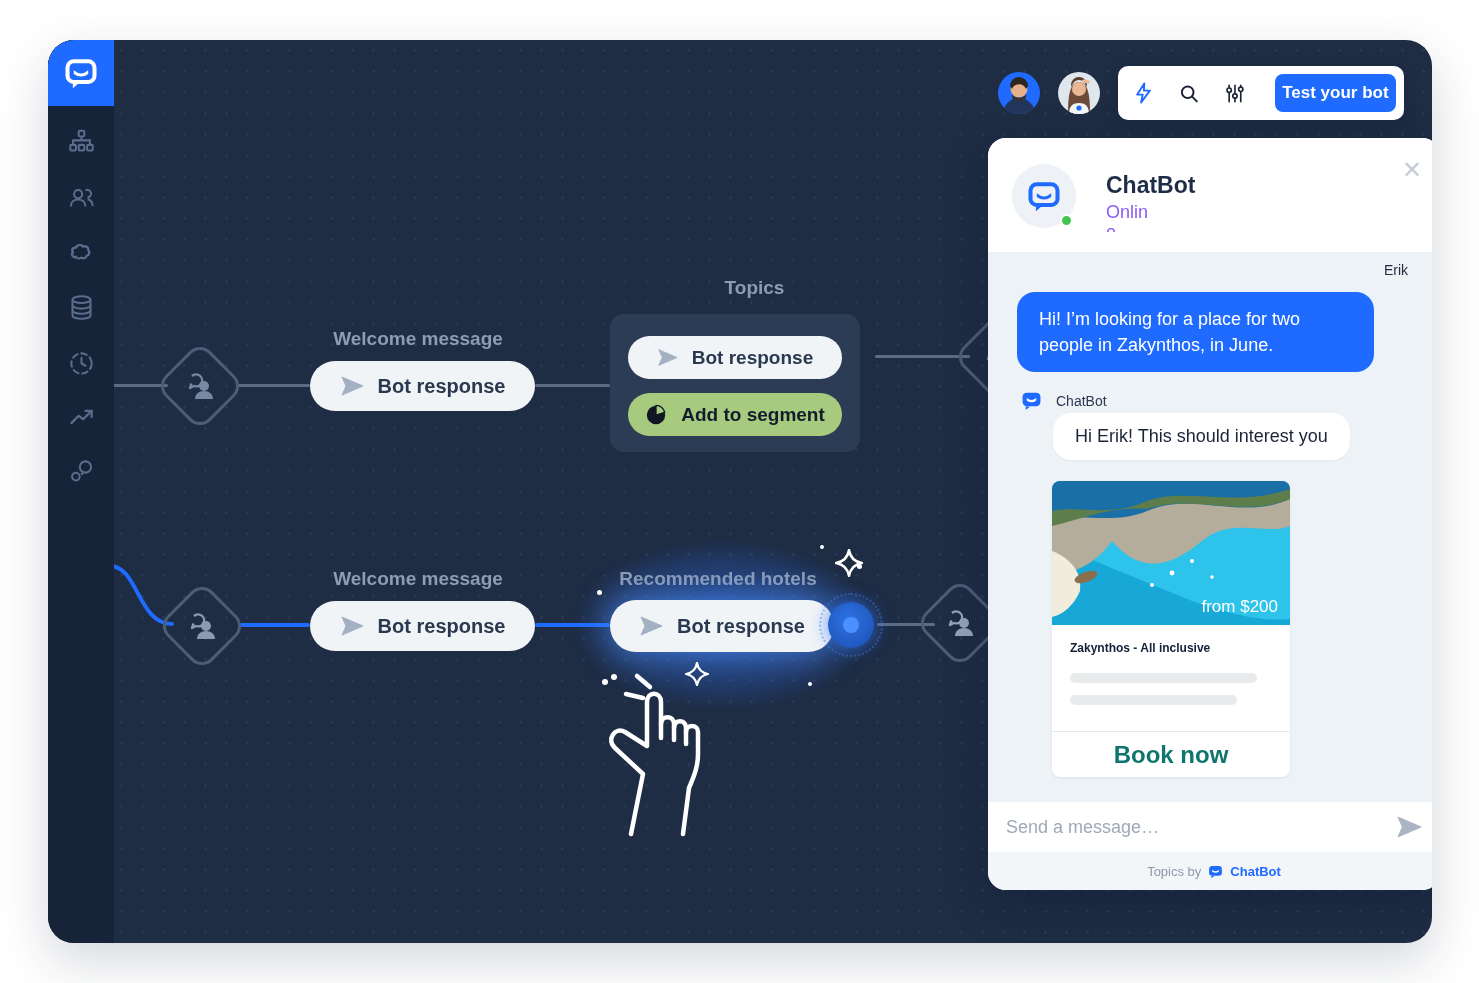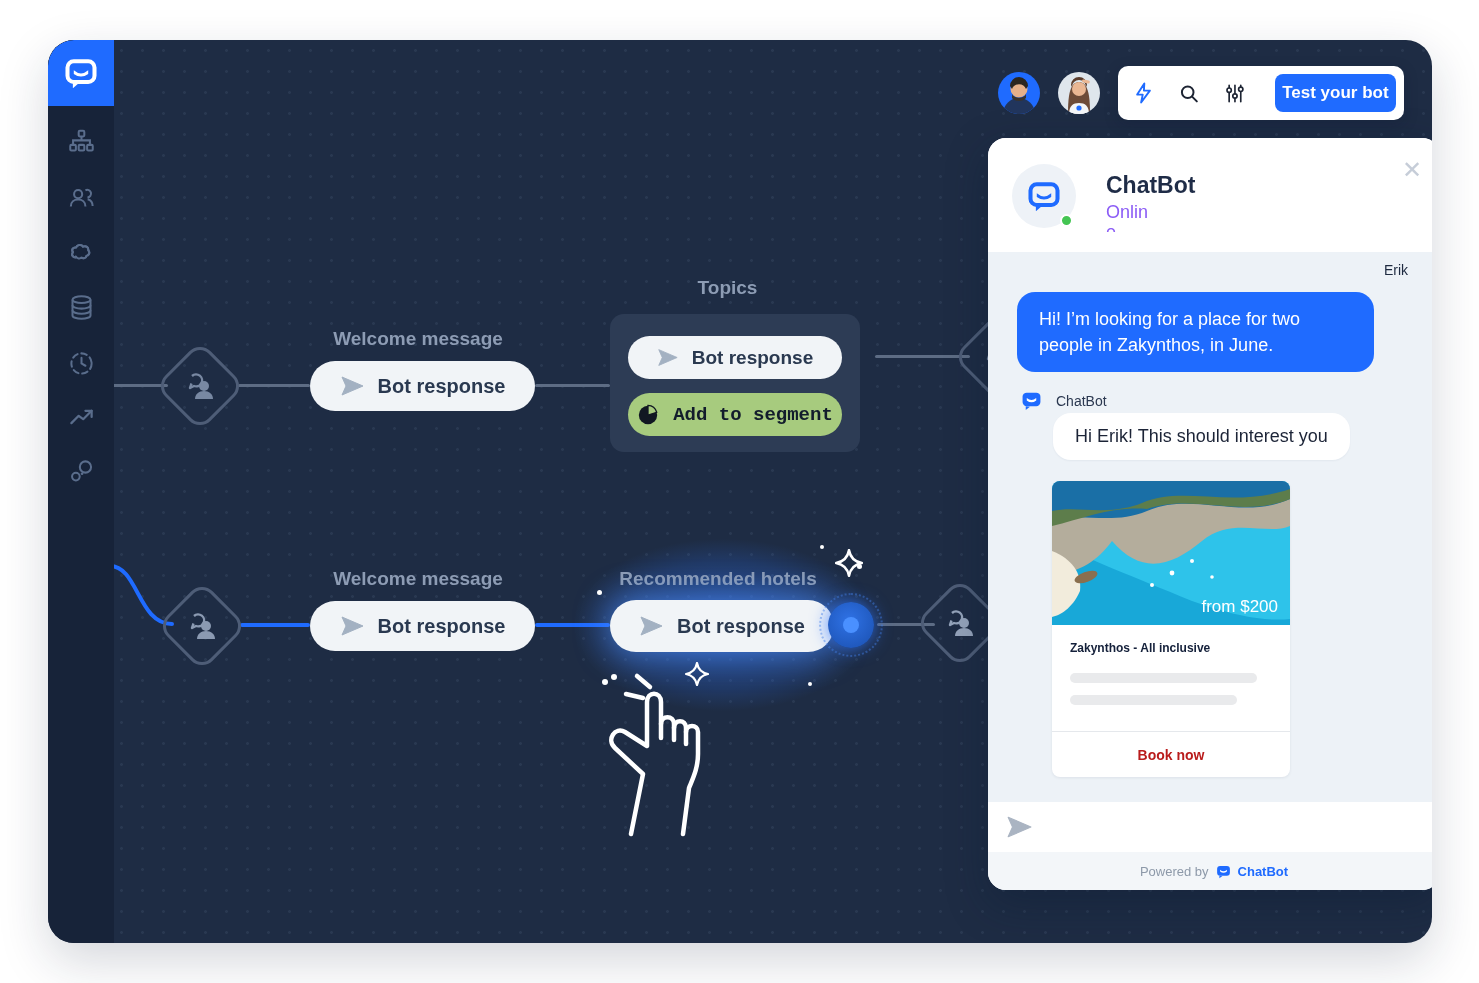--- a/index.html
+++ b/index.html
@@ -47,21 +47,21 @@
   .w-user { position:absolute; right:32px; top:10px; font-size:14px; color:#1e2a40; }
   .bubble-user { position:absolute; left:29px; top:40px; width:357px; background:#1f6bff; color:#fff; border-radius:18px; padding:14px 22px; font-size:18px; line-height:26px; }
   .bot-row { position:absolute; left:33px; top:138px; display:flex; align-items:center; gap:14px; }
   .bot-row span { font-size:14px; color:#2b3850; }
   .bubble-bot { position:absolute; left:65px; top:161px; background:#fff; color:#1c2437; border-radius:18px; padding:13px 22px; font-size:18px; box-shadow:0 1px 2px rgba(20,40,70,.05); }
   .card { position:absolute; left:64px; top:229px; width:238px; height:296px; background:#fff; border-radius:8px; overflow:hidden; box-shadow:0 1px 3px rgba(20,40,70,.08); }
   .card-img { position:relative; width:100%; height:144px; overflow:hidden; }
   .card-price { position:absolute; right:12px; bottom:8px; color:#fff; font-size:17px; }
   .card-title { padding:16px 18px 0 18px; font-size:12px; font-weight:bold; color:#14203a; }
   .skel { margin:0 18px; height:10px; border-radius:5px; background:#e9eaec; }
-  .card-cta { position:absolute; left:0; bottom:0; width:100%; height:46px; border-top:1px solid #e5e8ec; display:flex; align-items:center; justify-content:center; color:#b91c1c; font-weight:bold; font-size:14px; cursor:pointer; }
+  .card-cta { position:absolute; left:0; bottom:0; width:100%; height:46px; border-top:1px solid #e5e8ec; display:flex; align-items:center; justify-content:center; color:#0f766e; font-weight:bold; font-size:24px; cursor:pointer; }
   .w-input { position:absolute; left:0; top:664px; width:100%; height:50px; background:#fff; display:flex; align-items:center; padding:0 18px; }
   .w-input input { flex:1; border:none; outline:none; font-size:18px; color:#3a4455; font-family:inherit; }
   .w-input input::placeholder { color:#9fa9b8; }
   .w-footer { position:absolute; left:0; top:714px; width:100%; height:38px; background:#f3f6f9; border-radius:0 0 18px 18px; display:flex; align-items:center; justify-content:center; gap:7px; }
   .w-footer .pb { font-size:13px; color:#8d99a9; }
   .w-footer .brand { font-size:13px; font-weight:bold; color:#1f6bff; }
 
   svg { display:block; }
 </style>
 </head>
@@ -112,29 +112,29 @@
   </div>
 
   <div class="flow-label" style="left:270px; top:288px; width:200px;">Welcome message</div>
   <div class="pill" style="left:262px; top:321px; width:225px; height:50px;">
     <svg width="24" height="24" viewBox="0 0 24 24">
         <path d="M2 21 L23 12 L2 3 L6 12 L2 21 Z M6 12 L14 12" fill="#a3b1c2" stroke="#a3b1c2" stroke-width="1" stroke-linejoin="round"></path>
       </svg>
     <span>Bot response</span>
   </div>
 
-  <div class="flow-label" style="left:592px; top:237px; width:175px;">Topics</div>
+  <div class="flow-label" style="left:619px; top:237px; width:175px;">Topics</div>
   <div class="topics-box">
     <div class="pill small" style="left:18px; top:22px; width:214px; height:43px;">
       <svg width="21" height="21" viewBox="0 0 24 24">
           <path d="M2 21 L23 12 L2 3 L6 12 L2 21 Z M6 12 L14 12" fill="#a3b1c2" stroke="#a3b1c2" stroke-width="1" stroke-linejoin="round"></path>
         </svg>
       <span>Bot response</span>
     </div>
-    <div class="pill small green" style="left:18px; top:79px; width:214px; height:43px;font-family:Liberation Mono, monospace;">
+    <div class="pill small green" style="left:18px; top:79px; width:214px; height:43px;">
       <svg width="22" height="22" viewBox="0 0 24 24">
         <circle cx="12" cy="12" r="10" fill="#111722"></circle>
         <path d="M12 12 L12 1.5 A10.5 10.5 0 0 1 21.5 9 Z" fill="#a7cb7e" stroke="#111722" stroke-width="1.4"></path>
       </svg>
       <span>Add to segment</span>
     </div>
   </div>
 
   <div class="flow-label" style="left:270px; top:528px; width:200px;">Welcome message</div>
   <div class="pill" style="left:262px; top:561px; width:225px; height:50px;">
@@ -321,26 +321,27 @@
           <div class="card-price">from $200</div>
         </div>
         <div class="card-title">Zakynthos - All inclusive</div>
         <div class="skel" style="margin-top:18px; width:187px;"></div>
         <div class="skel" style="margin-top:12px; width:167px;"></div>
         <div class="card-cta">Book now</div>
       </div>
     </div>
 
     <div class="w-input">
+      <input type="text" placeholder="Send a message…" style="">
       <svg width="26" height="26" viewBox="0 0 24 24">
         <path d="M2 21 L23 12 L2 3 L6 12 L2 21 Z M6 12 L14 12" fill="#aab4c2" stroke="#aab4c2" stroke-width="1" stroke-linejoin="round"></path>
       </svg>
     </div>
     <div class="w-footer">
-      <span class="pb">Powered by</span>
+      <span class="pb">Topics by</span>
       <svg width="15" height="15" viewBox="0 0 40 40">
         <rect x="3" y="5" width="34" height="26" rx="8" fill="#1f6bff"></rect>
         <path d="M11 15 q9 8 18 0 v5 q-9 7 -18 0 z" fill="#fff"></path>
         <path d="M9 31 v7 l8 -6 z" fill="#1f6bff"></path>
       </svg>
       <span class="brand">ChatBot</span>
     </div>
   </div>
 </div>
 

